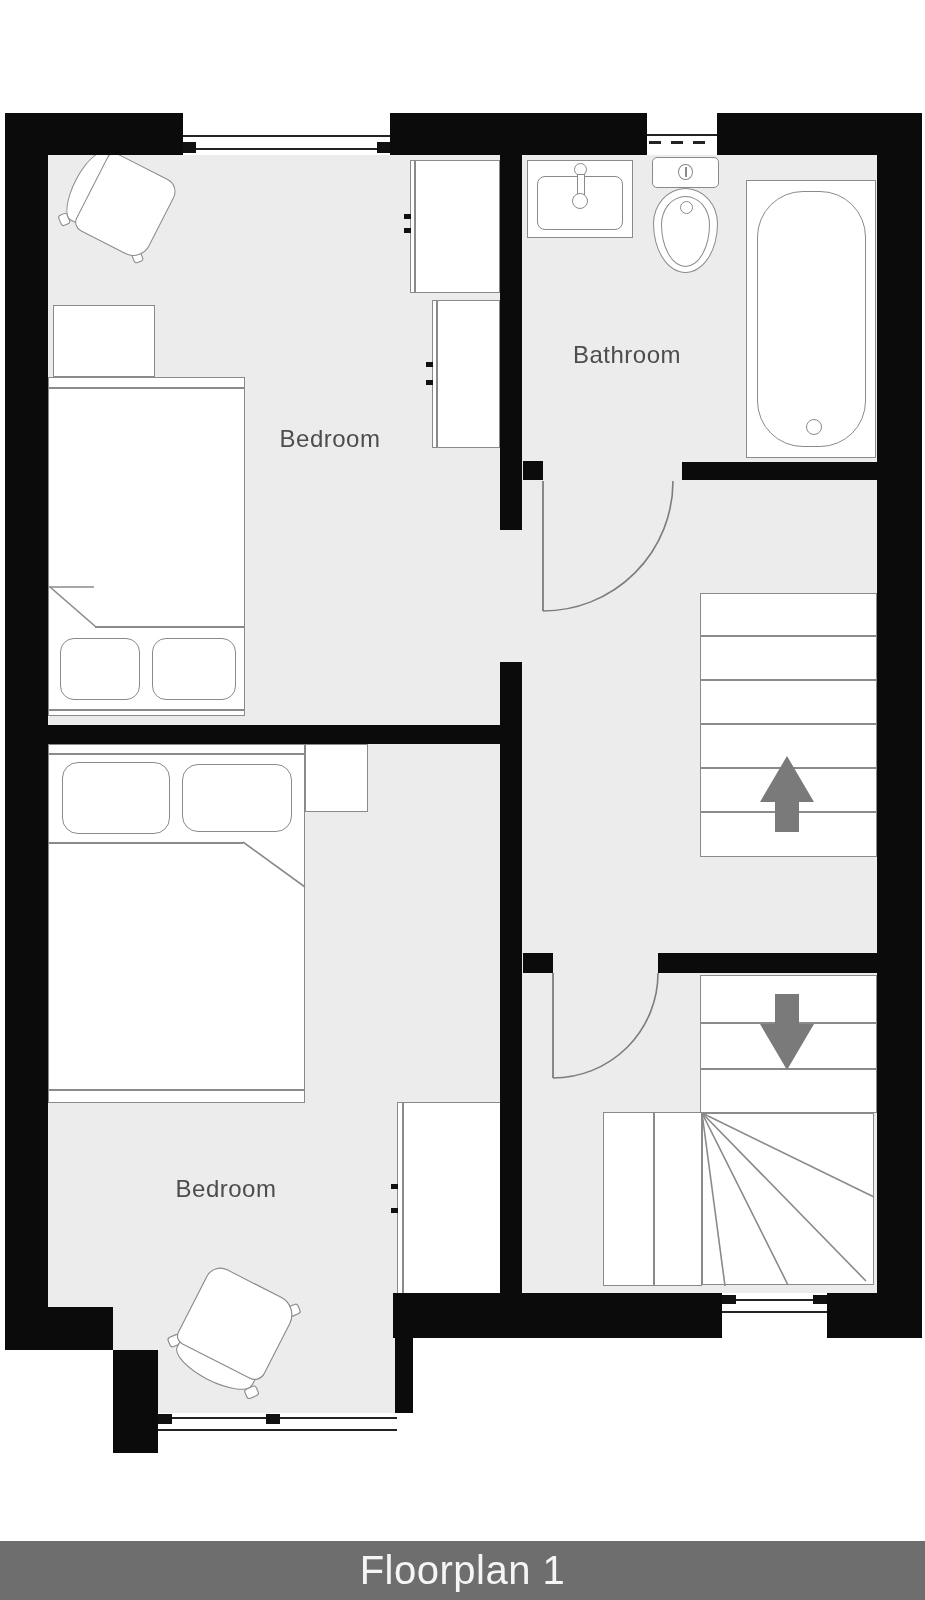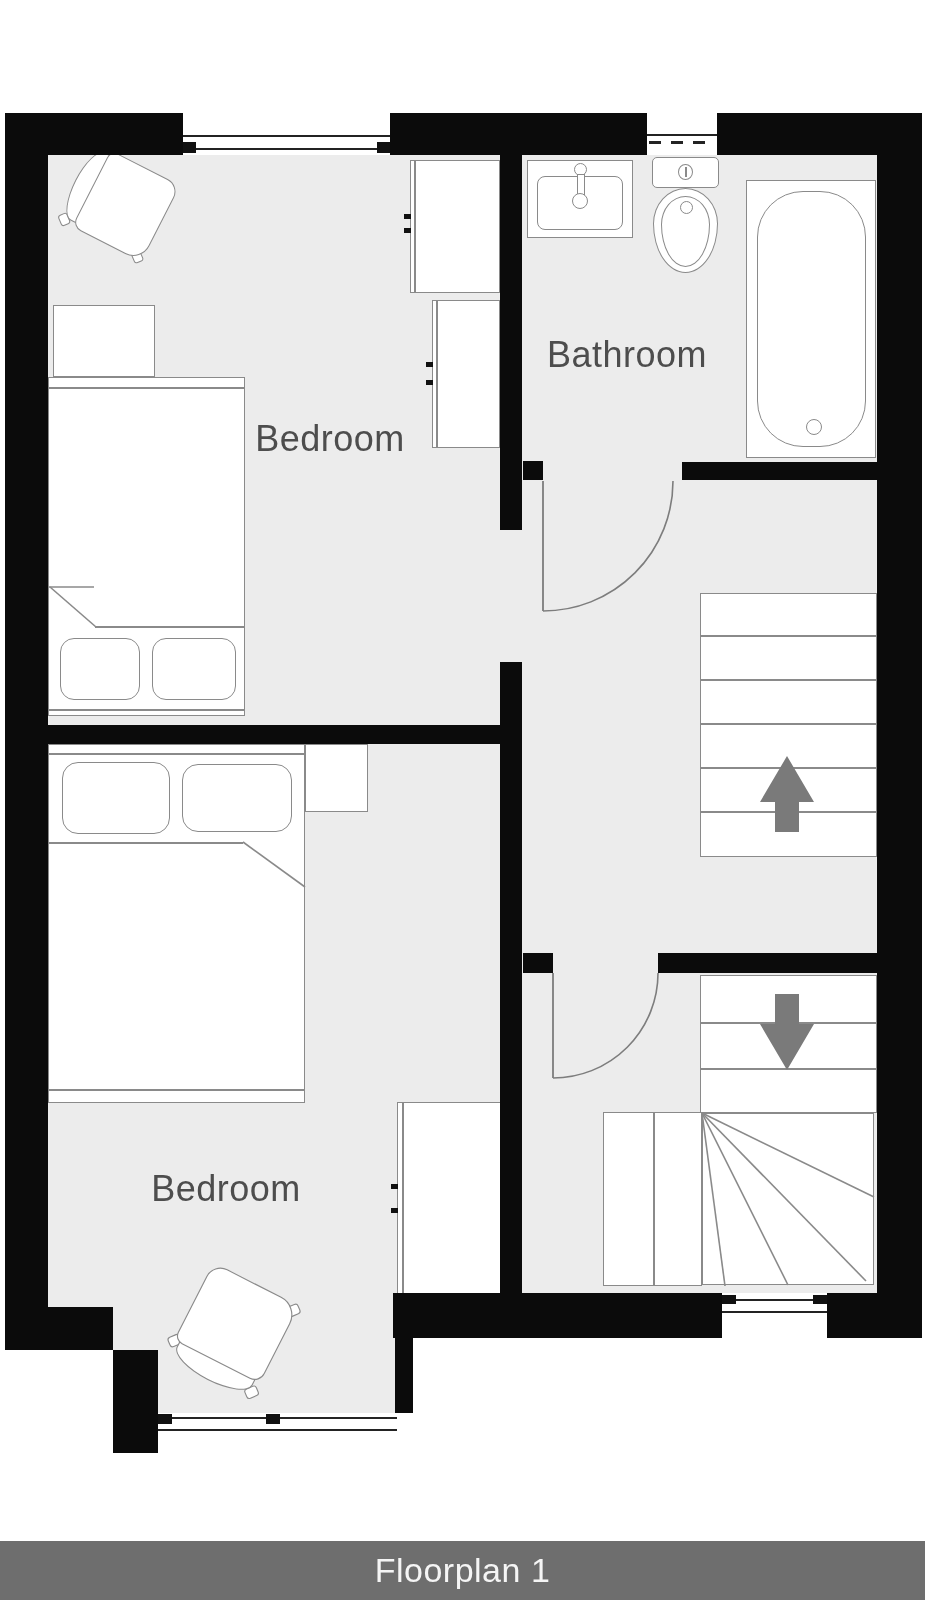--- a/index.html
+++ b/index.html
@@ -19,35 +19,35 @@
   .wall{position:absolute;background:var(--wall);}
   .floor{position:absolute;background:var(--floor);}
   .fur{position:absolute;background:#fff;border:1.5px solid var(--fline);box-sizing:border-box;}
   .hline{position:absolute;left:-1px;right:-1px;height:1.5px;background:var(--fline);}
   .vline{position:absolute;top:-1px;bottom:-1px;width:1.5px;background:var(--fline);}
   .lineabs{position:absolute;background:var(--fline);}
   .winband{position:absolute;background:#fff;}
   .wline{position:absolute;background:var(--wline);}
   .wdash{position:absolute;background:repeating-linear-gradient(90deg,var(--wline) 0 12px,transparent 12px 22px);}
   .tick{position:absolute;background:#111;}
-  .room-label{position:absolute;color:var(--label);font-size:36px;letter-spacing:.5px;
+  .room-label{position:absolute;color:var(--label);font-size:24px;letter-spacing:.5px;
               white-space:nowrap;transform:translate(-50%,-50%);}
   .chair{position:absolute;width:96px;height:86px;}
   .chair-back{position:absolute;left:0;top:5px;width:27px;height:76px;background:#fff;
               border:1.5px solid var(--fline);box-sizing:border-box;
               border-radius:14px 8px 8px 14px / 38px 20px 20px 38px;}
   .chair-seat{position:absolute;left:18px;top:0;width:78px;height:86px;background:#fff;
               border:1.5px solid var(--fline);box-sizing:border-box;
               border-radius:8px 14px 18px 10px;}
   .chair-foot{position:absolute;width:12px;height:10px;background:#fff;border:1.5px solid var(--fline);
               box-sizing:border-box;border-radius:3px;transform:rotate(40deg);}
   #overlay{position:absolute;left:0;top:0;pointer-events:none;}
   .footer{position:absolute;left:0;top:1541px;width:925px;height:59px;background:var(--footer-bg);
           display:flex;align-items:center;justify-content:center;}
-  .footer span{color:var(--footer-text);font-size:34px;letter-spacing:.5px;}
+  .footer span{color:var(--footer-text);font-size:40px;letter-spacing:.5px;}
 </style>
 </head>
 <body>
 
 <div id="canvas">
 
   <div class="floor" style="left:48px;top:155px;width:829px;height:1138px;"></div>
   <div class="floor" style="left:113px;top:1293px;width:284px;height:120px;"></div>
   <div class="floor" style="left:48px;top:1293px;width:65px;height:14px;"></div>
 

